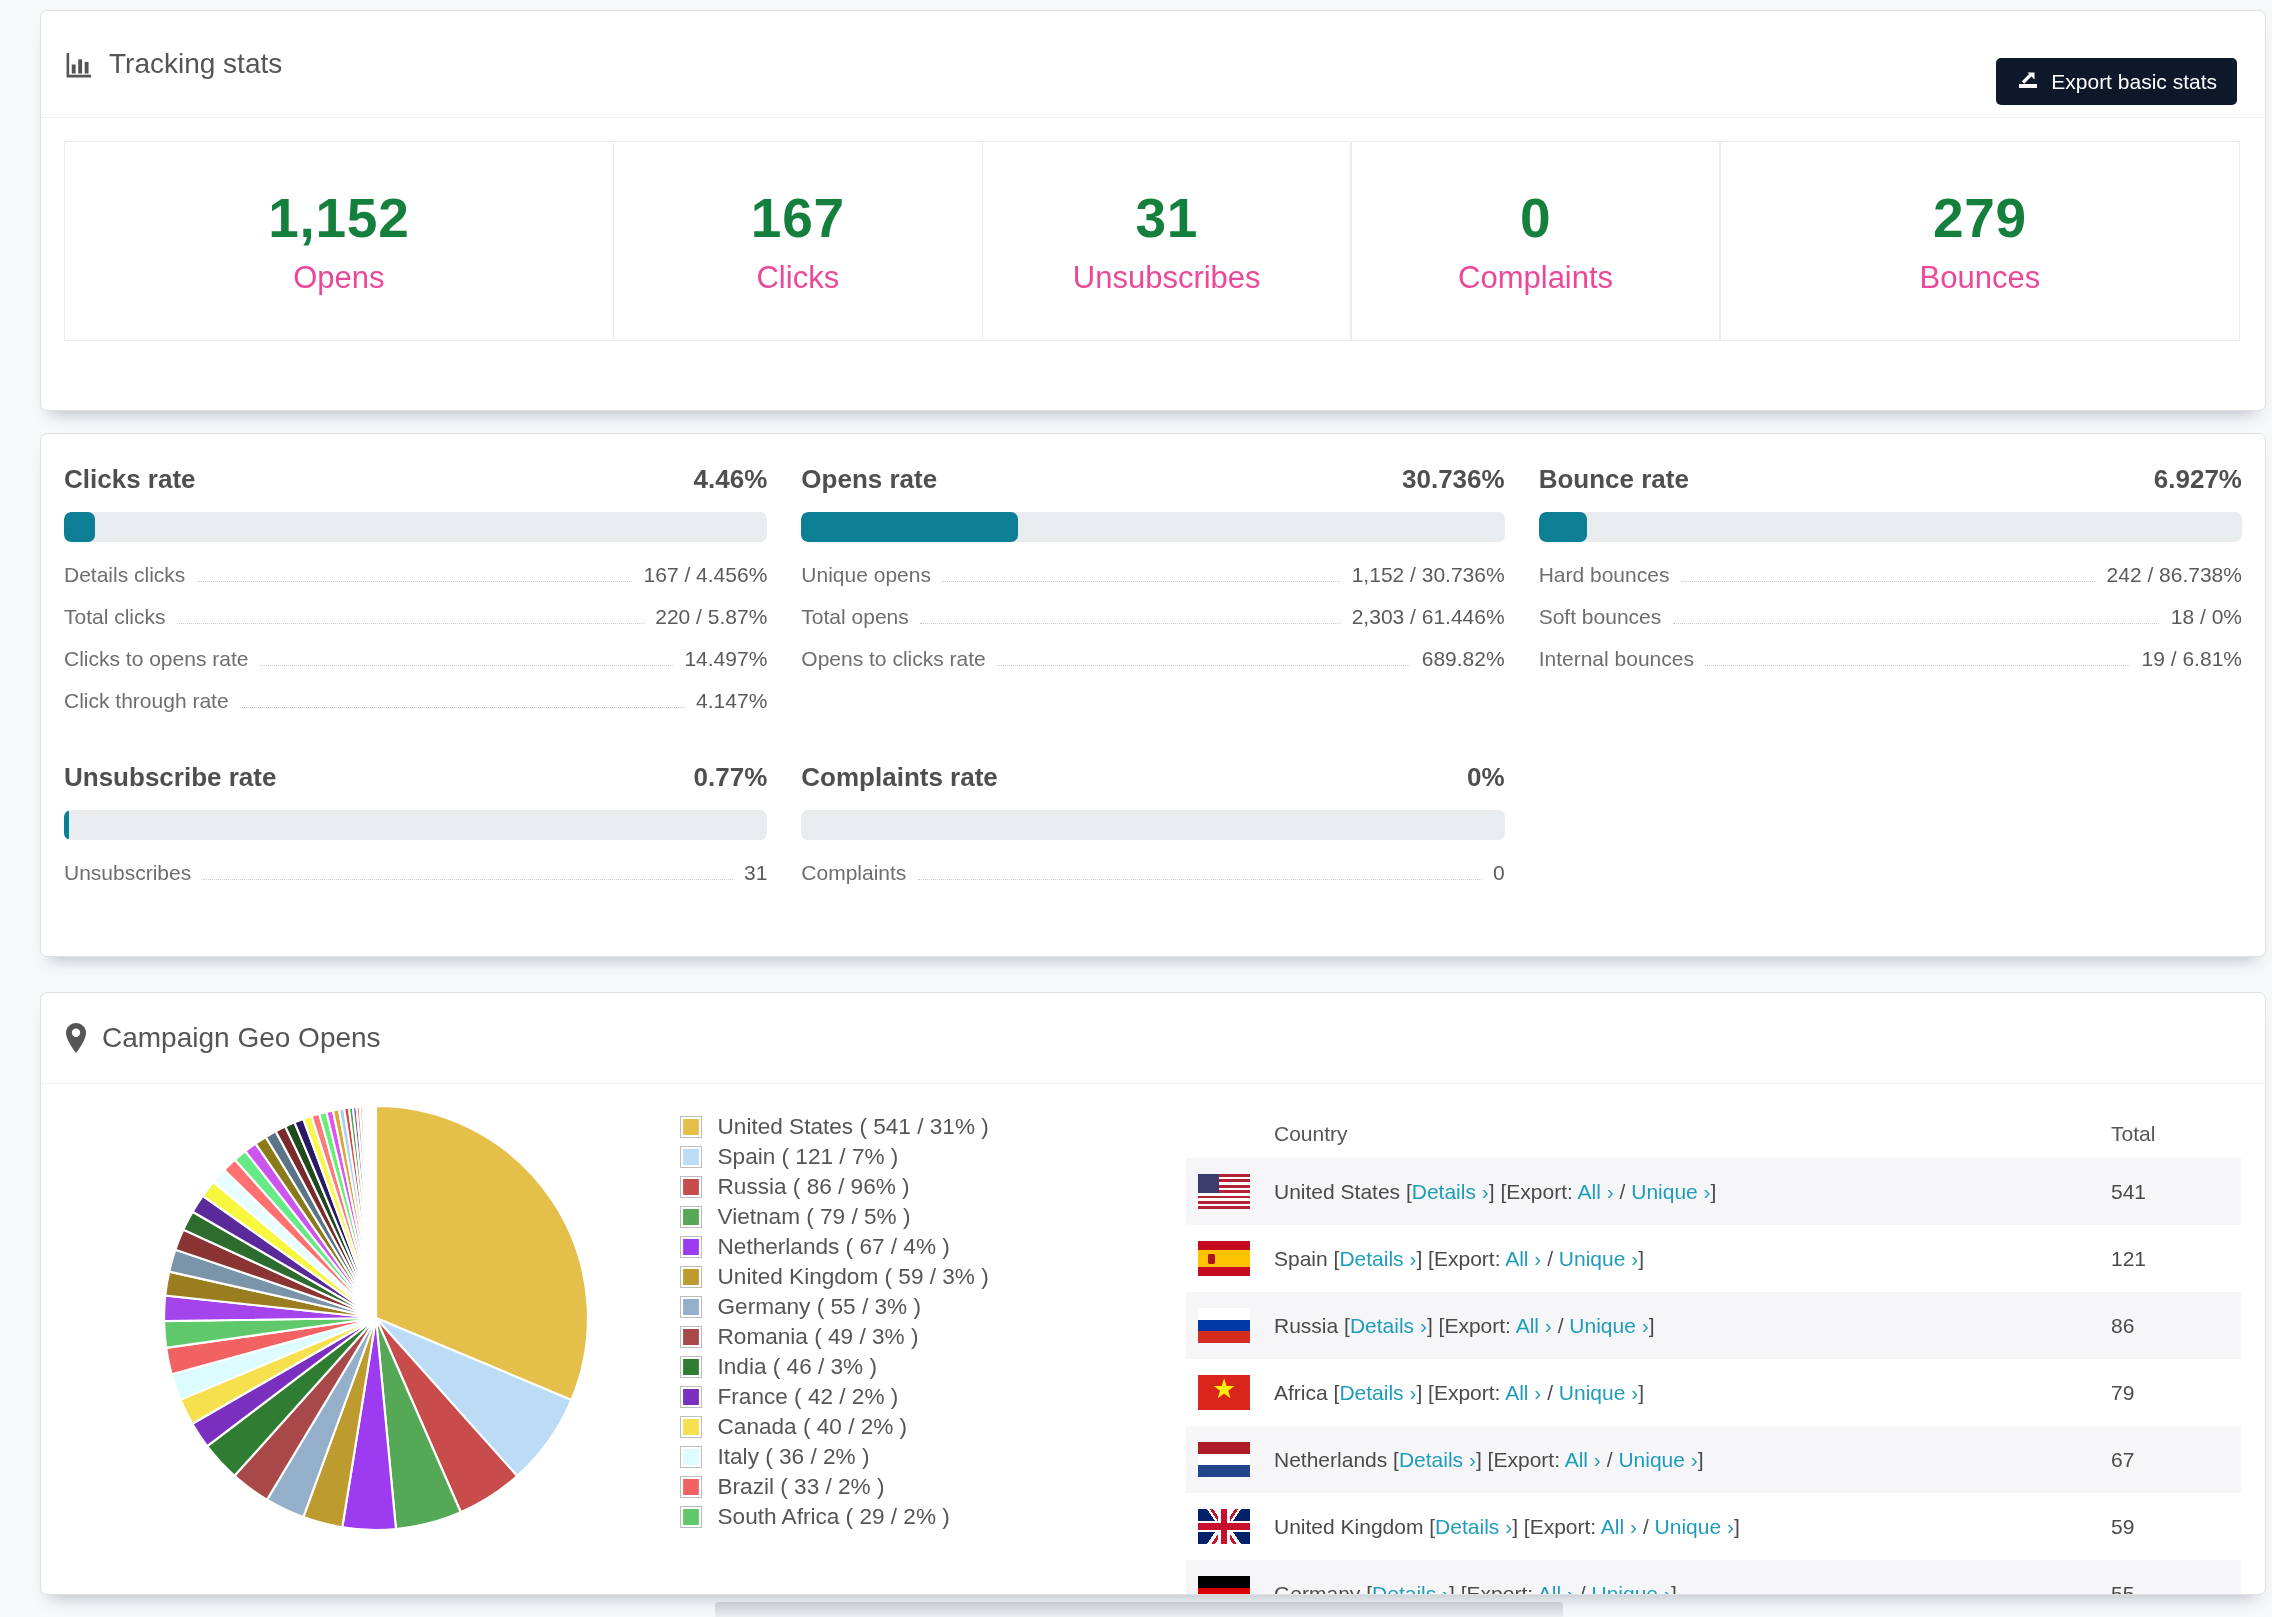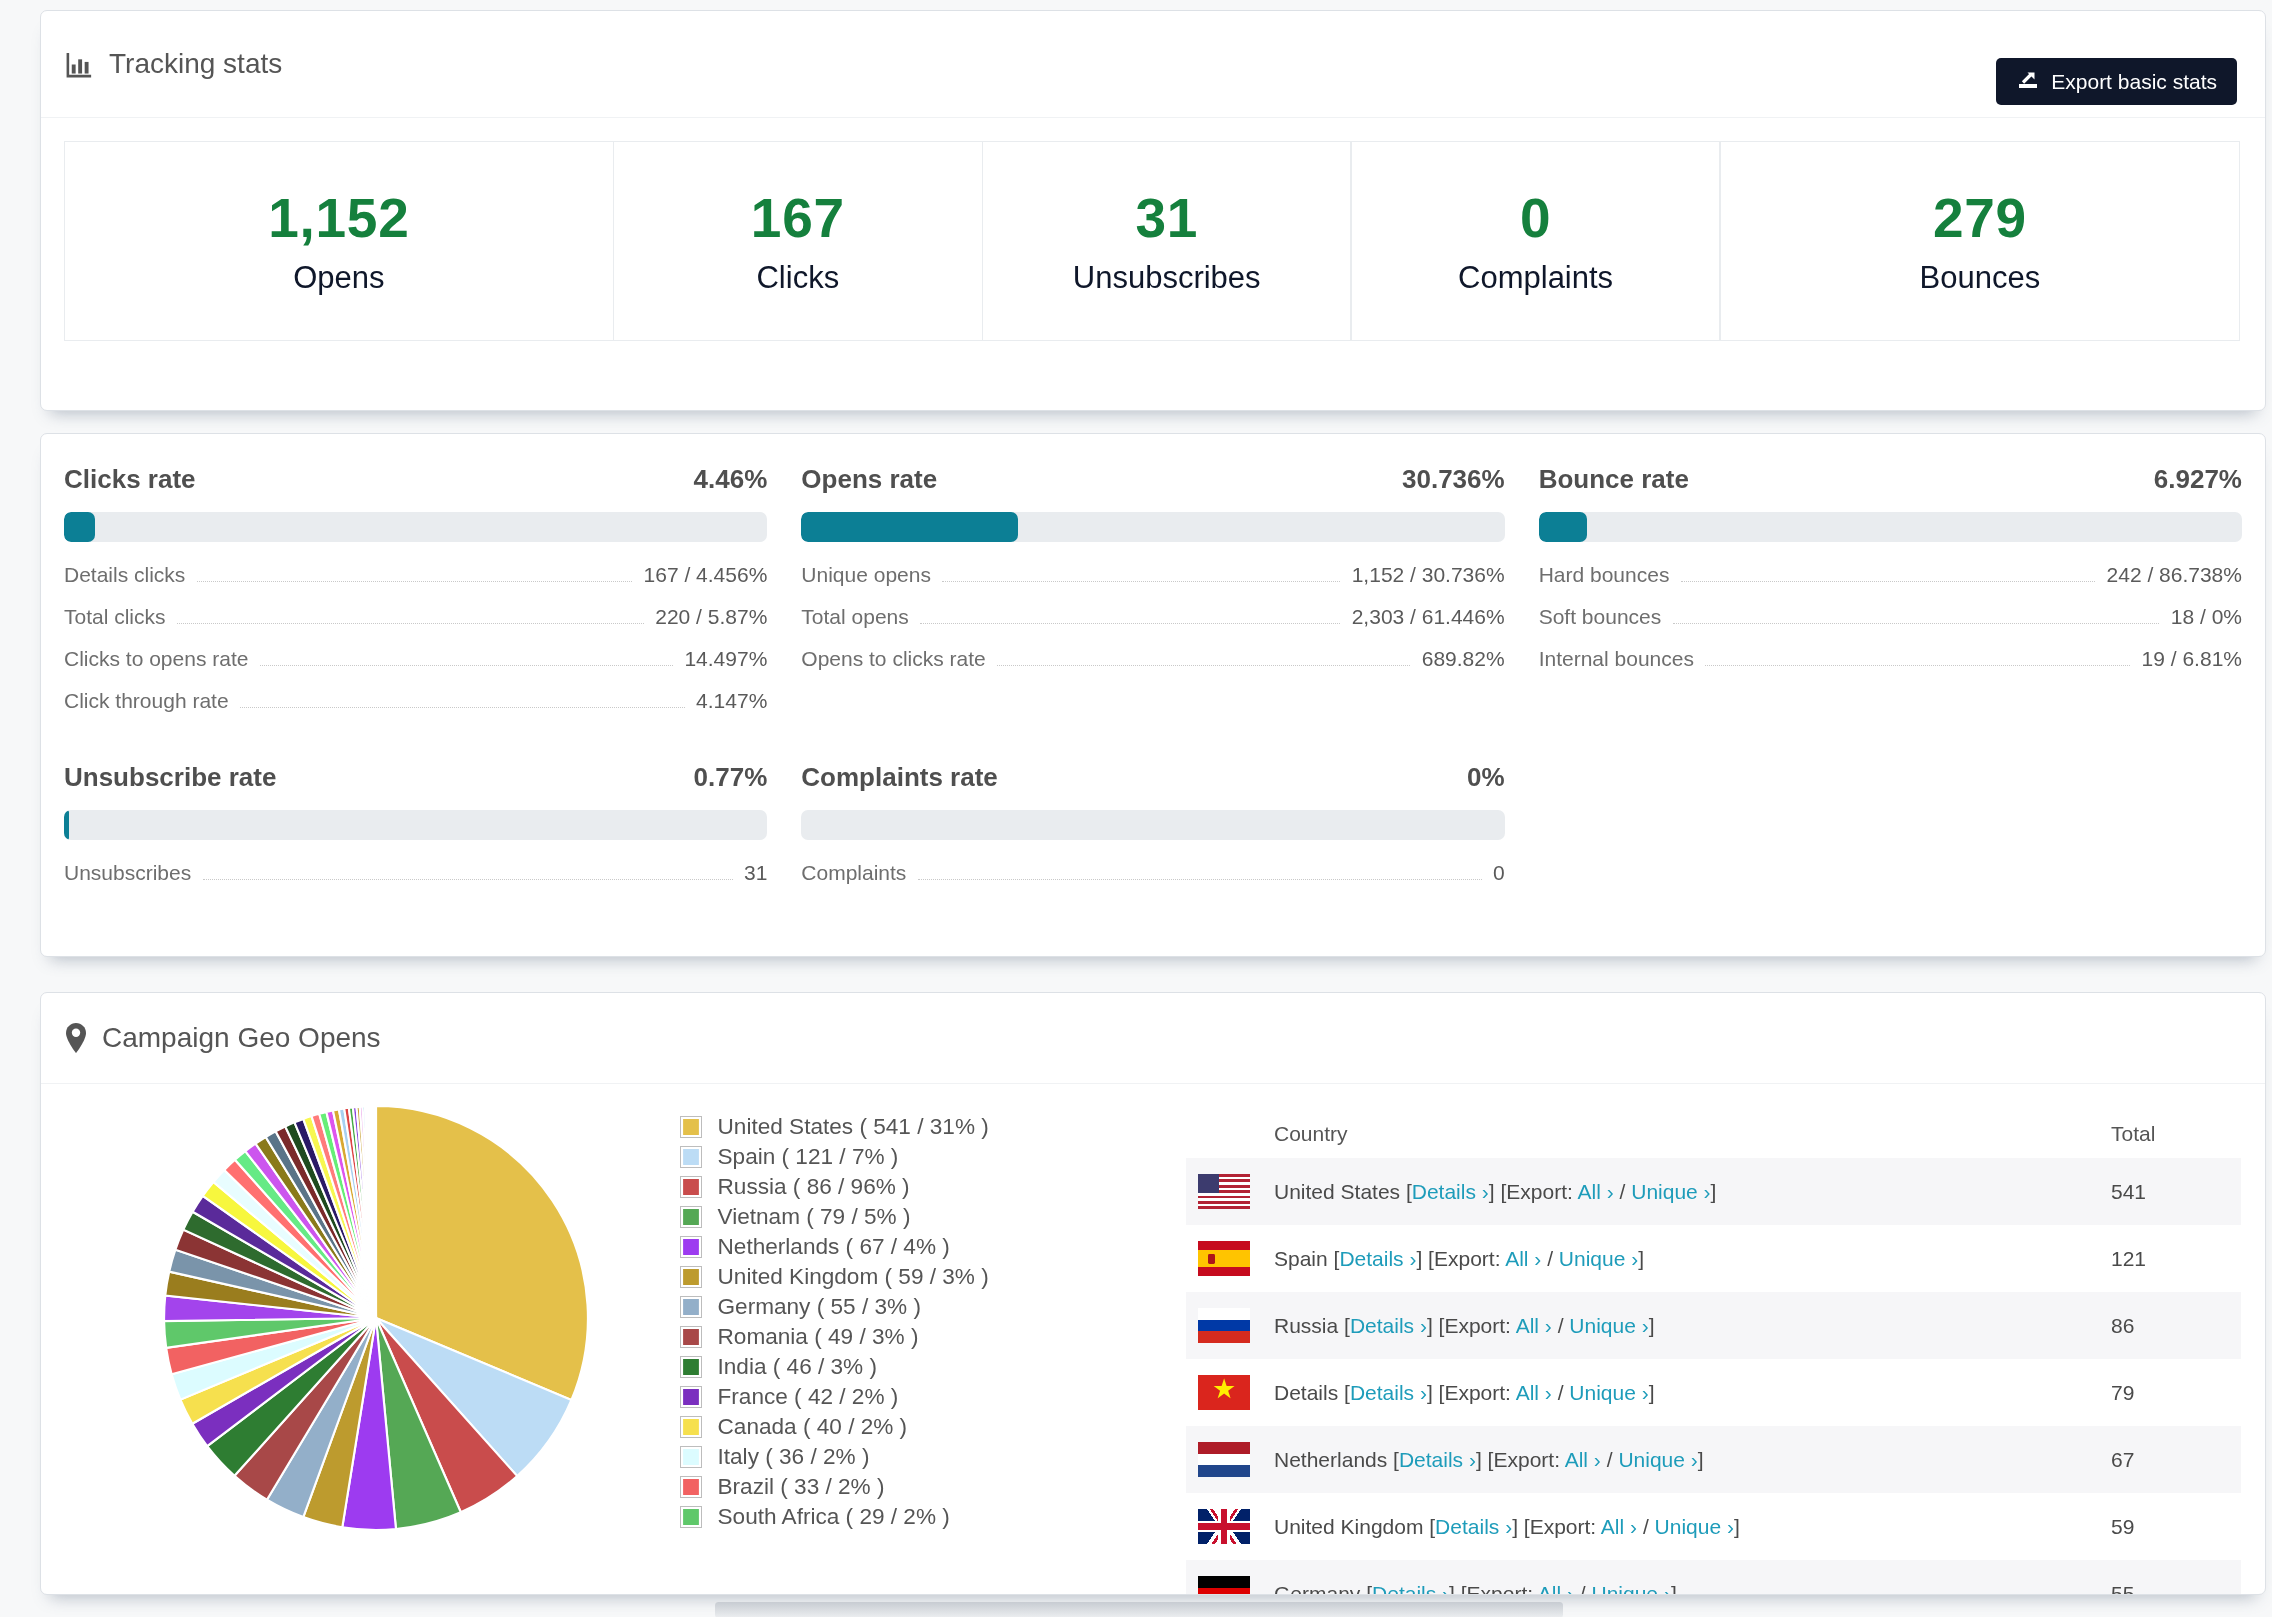--- a/index.html
+++ b/index.html
@@ -26,21 +26,21 @@
     display:flex;align-items:center;gap:11.3px;cursor:pointer;
   }
   #stat-row{position:absolute;left:23px;right:25px;top:130px;height:200px;display:flex;}
   .stat-box{
     flex:1 1 0;border:0.7px solid #e9ecef;margin-left:-0.7px;background:#fff;
     display:flex;flex-direction:column;align-items:center;justify-content:center;
   }
   .stat-box:first-child{margin-left:0;flex-grow:1.49;}
   .stat-box:last-child{flex-grow:1.41;}
   .stat-number{font-size:55px;font-weight:bold;color:#15803d;letter-spacing:0.7px;}
-  .stat-label{font-size:31px;color:#0f172a;margin-top:10px;text-align:right;}
+  .stat-label{font-size:31px;color:#ec4899;margin-top:10px;text-align:right;}
   
   #card-rates{left:23px;top:433px;width:2224px;height:522px;}
   .rates-grid{
     position:absolute;left:23px;right:23px;top:0;display:grid;
     grid-template-columns:repeat(3,1fr);column-gap:34px;row-gap:31px;padding-top:30px;
   }
   .rate-head{display:flex;justify-content:space-between;align-items:baseline;
     font-size:26px;font-weight:bold;color:#4f4f4f;}
   .rate-bar{margin-top:17px;height:30px;background:#e9ecef;border-radius:7px;overflow:hidden;}
   .rate-bar-fill{height:100%;background:#0c7f95;border-radius:7px;}
@@ -444,21 +444,21 @@
       </div>
 
       <div class="geo-row">
         <div class="flag" data-flag="ru"></div>
         <div class="geo-cell"><span>Russia</span> <span>[</span><a class="lnk" href="#">Details ›</a><span>] [Export:</span> <a class="lnk" href="#">All ›</a> <span>/</span> <a class="lnk" href="#">Unique ›</a><span>]</span></div>
         <div class="geo-total">86</div>
       </div>
 
       <div class="geo-row">
         <div class="flag" data-flag="vn"></div>
-        <div class="geo-cell"><span>Details</span> <span>[</span><a class="lnk" href="#">Details ›</a><span>] [Export:</span> <a class="lnk" href="#">All ›</a> <span>/</span> <a class="lnk" href="#">Unique ›</a><span>]</span></div>
+        <div class="geo-cell"><span>Africa</span> <span>[</span><a class="lnk" href="#">Details ›</a><span>] [Export:</span> <a class="lnk" href="#">All ›</a> <span>/</span> <a class="lnk" href="#">Unique ›</a><span>]</span></div>
         <div class="geo-total">79</div>
       </div>
 
       <div class="geo-row">
         <div class="flag" data-flag="nl"></div>
         <div class="geo-cell"><span>Netherlands</span> <span>[</span><a class="lnk" href="#">Details ›</a><span>] [Export:</span> <a class="lnk" href="#">All ›</a> <span>/</span> <a class="lnk" href="#">Unique ›</a><span>]</span></div>
         <div class="geo-total">67</div>
       </div>
 
       <div class="geo-row">

